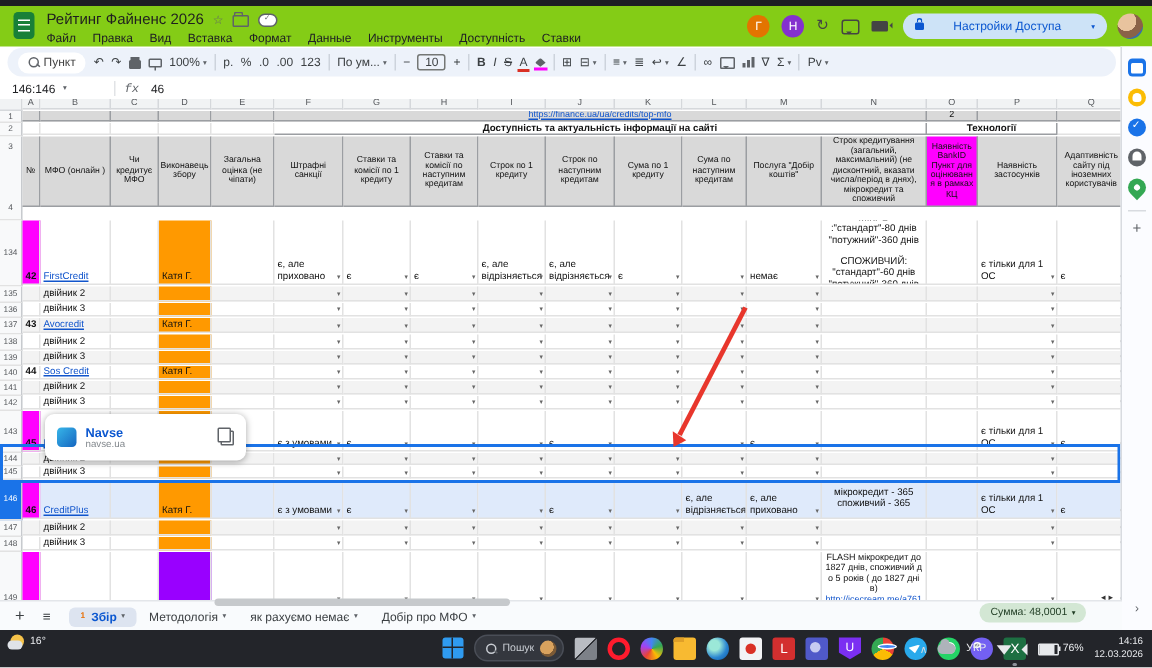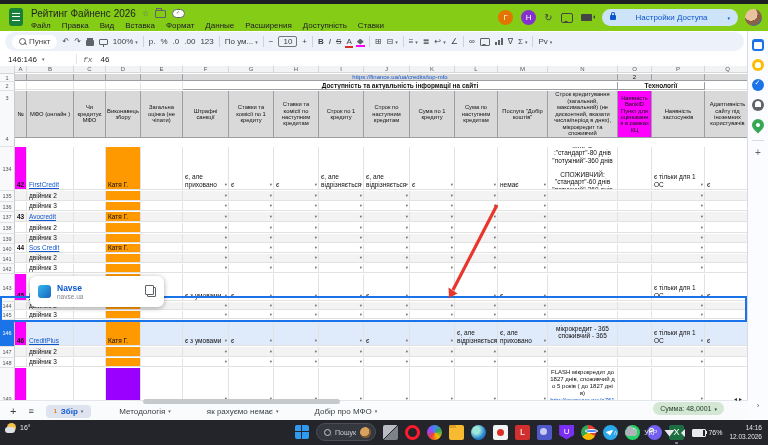--- a/index.html
+++ b/index.html
@@ -188,21 +188,21 @@
     <span class="ic-folder"></span>
     <span class="ic-cloud"></span>
   </div>
   <div class="menuline" id="menubar">
       <span>Файл</span>
       <span>Правка</span>
       <span>Вид</span>
       <span>Вставка</span>
       <span>Формат</span>
       <span>Данные</span>
-      <span>Расширения</span>
+      <span>Инструменты</span>
       <span>Доступність</span>
       <span>Ставки</span>
     </div>
   <div class="tb-right">
     <span class="av g">Г</span>
     <span class="av h">Н</span>
     <span class="ic-hist">↻</span>
     <span class="ic-bubble"></span>
     <span class="ic-cam"></span>
     <span class="share-pill">
@@ -1184,21 +1184,21 @@
   </span>
   <span class="copy-ic"></span>
 </div>
 
 <div class="hscroll"></div>
 <div class="hscroll-arrows">◂▸</div>
 
 <div class="tabbar">
   <span class="tb-add">+</span>
   <span class="tb-all">≡</span>
-  <span id="sheettabs" style="display:flex;gap:20px;align-items:center">
+  <span id="sheettabs" style="display:flex;gap:0;align-items:center">
       <span class="stab active">
         <span class="badge">1</span>
         <span>Збір</span>
         <span class="tdd">▾</span>
       </span>
       <span class="stab">
         <span>Методологія</span>
         <span class="tdd">▾</span>
       </span>
       <span class="stab">

